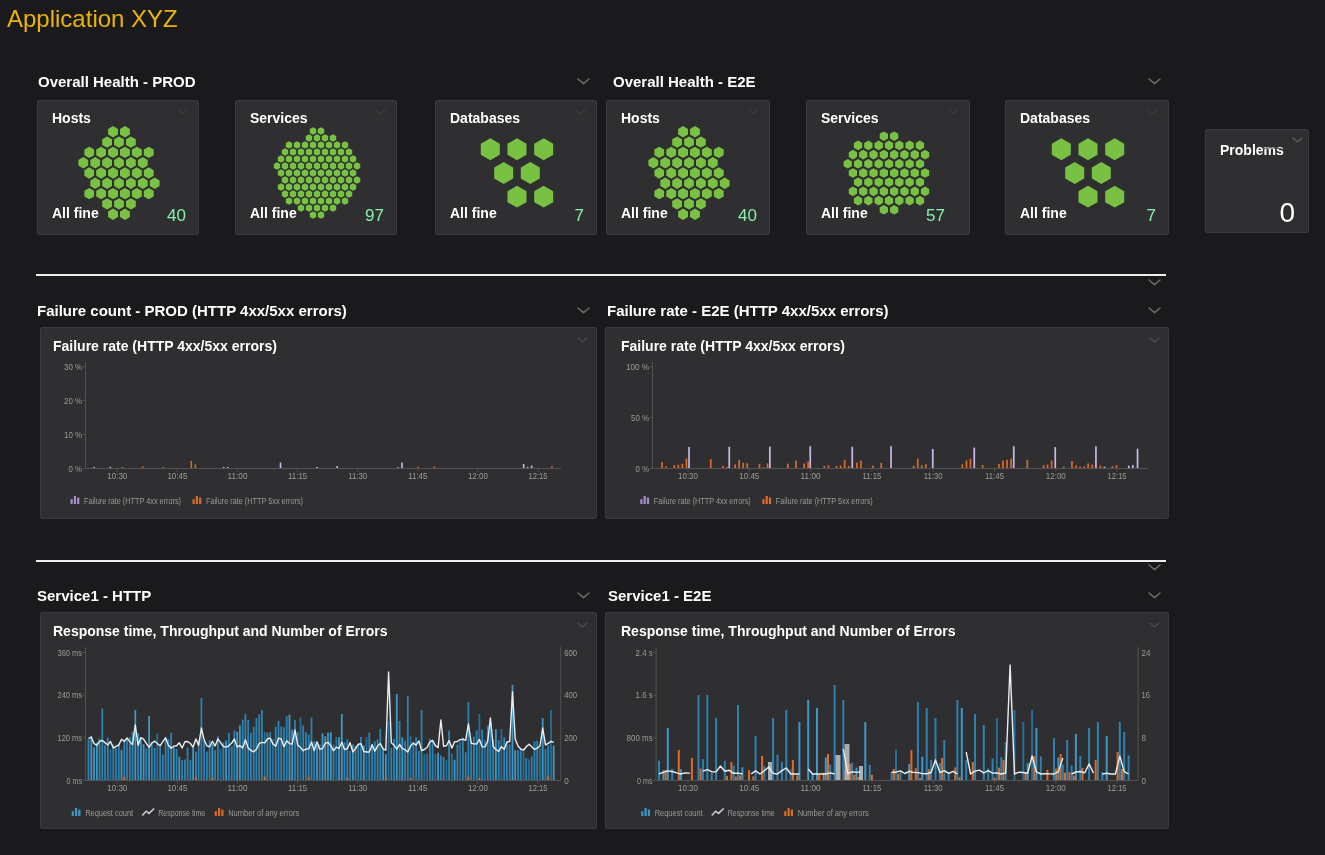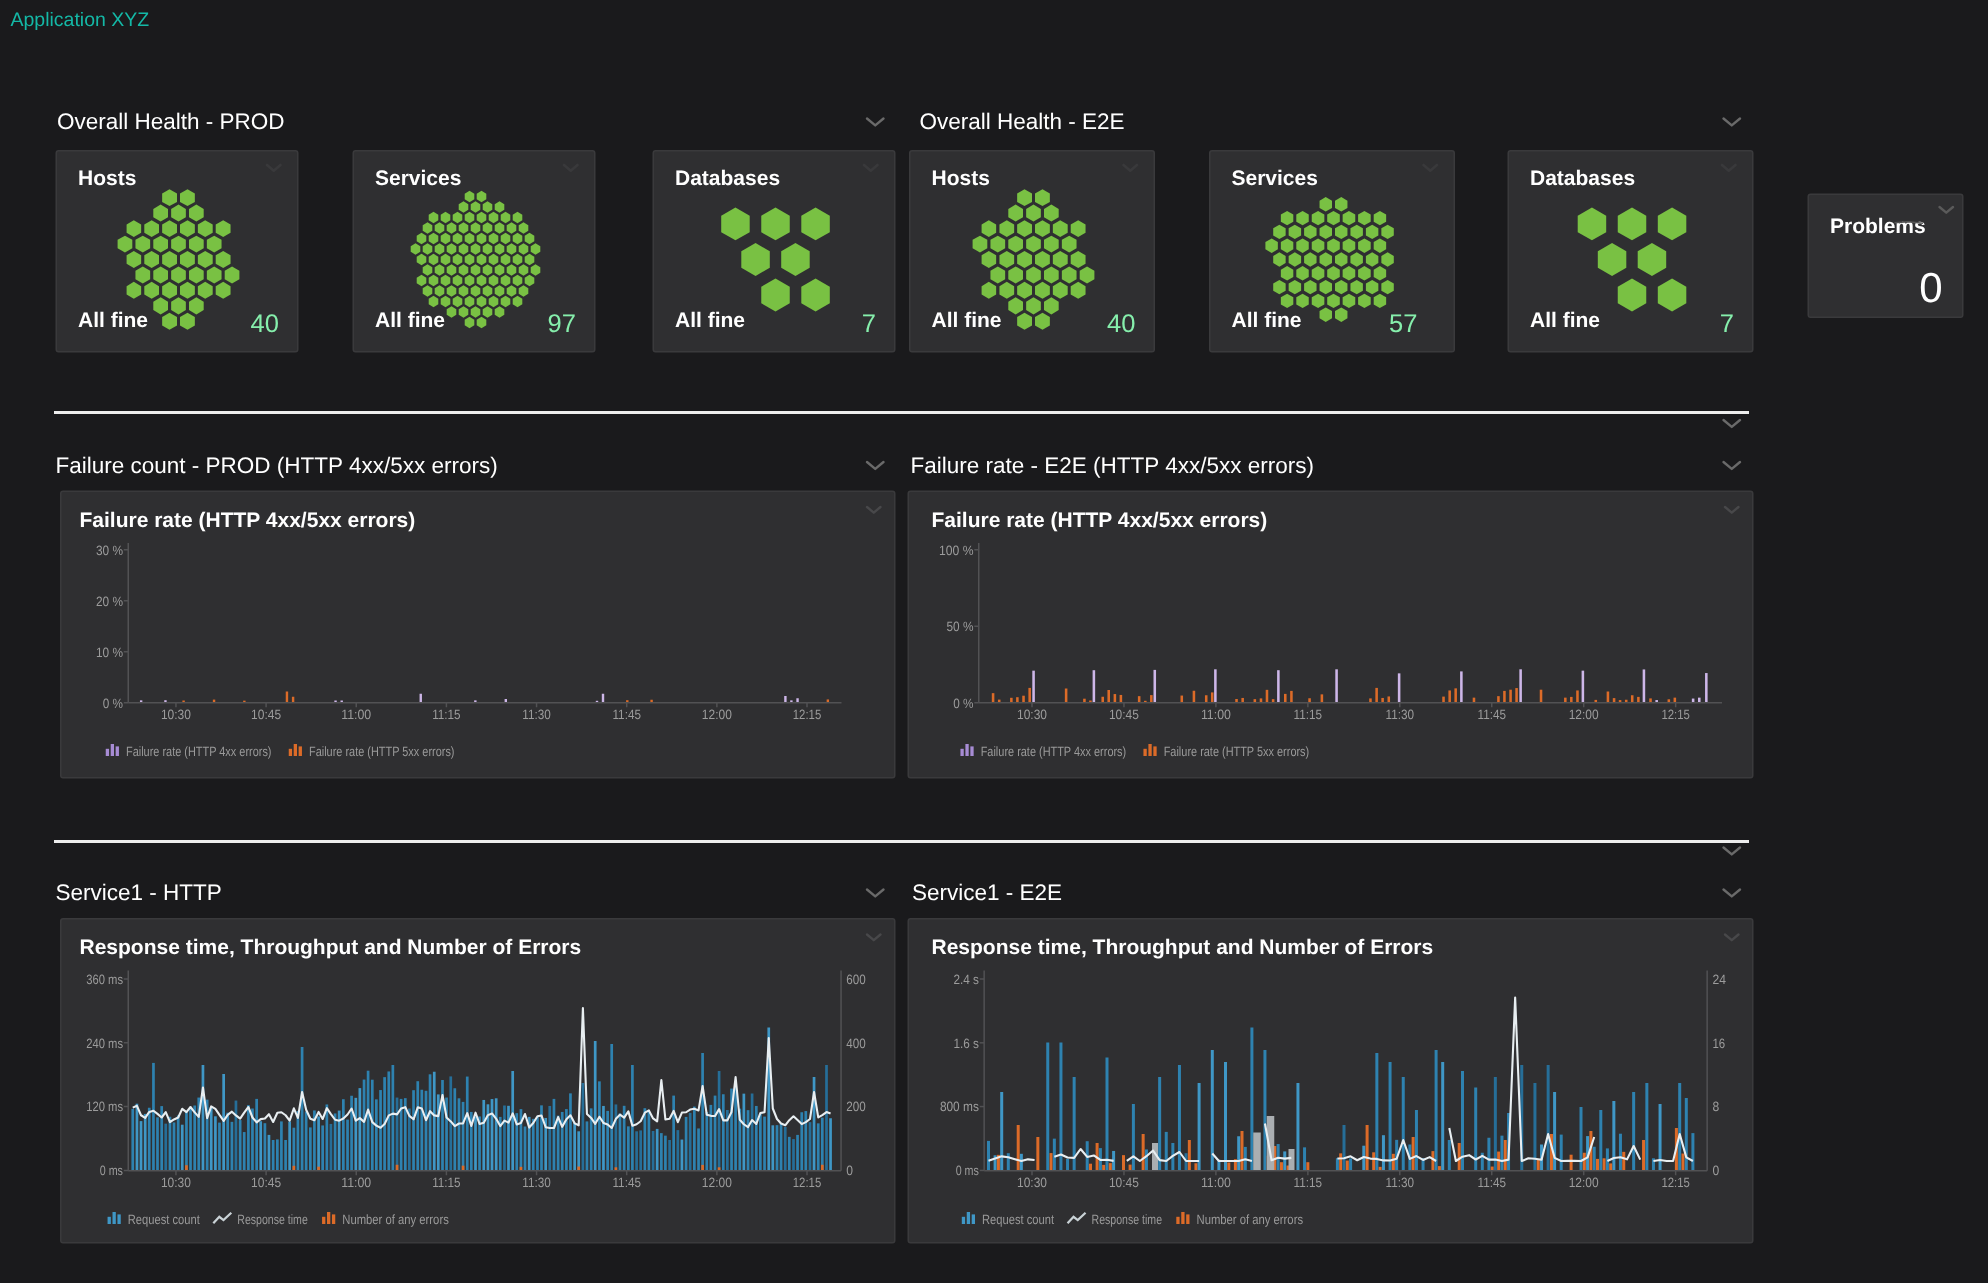--- a/index.html
+++ b/index.html
@@ -1,21 +1,21 @@
 <!DOCTYPE html>
 <html><head><meta charset="utf-8"><style>
 * { margin:0; padding:0; box-sizing:border-box; }
 body { width:1325px; height:855px; background:#1a1a1c; font-family:"Liberation Sans", sans-serif; position:relative; overflow:hidden; }
 .tile { position:absolute; background:#2f2f31; border:1px solid #3a3a3c; border-radius:2px; }
 .tlabel { position:absolute; font-size:14px; font-weight:bold; color:#fff; }
 .tnum { position:absolute; font-size:17px; color:#86efac; }
-.shead { position:absolute; font-size:15px; font-weight:normal; color:#fff; }
+.shead { position:absolute; font-size:15px; font-weight:bold; color:#fff; }
 .sep { position:absolute; height:2px; background:#ededed; }
 </style></head><body>
-<div style="position:absolute;left:7px;top:5px;font-size:13px;color:#14b8a6">Application XYZ</div>
+<div style="position:absolute;left:7px;top:5px;font-size:24px;color:#eab308">Application XYZ</div>
 <div class="shead" style="left:38px;top:73px">Overall Health - PROD</div>
 <div class="shead" style="left:613px;top:73px">Overall Health - E2E</div>
 <svg style="position:absolute;left:577.5px;top:79px;overflow:visible" width="11" height="8">
     <path d="M0 0 L5.5 4.6 L11 0" fill="none" stroke="#6a6a6a" stroke-width="1.6" stroke-linecap="round" stroke-linejoin="round"></path>
   </svg>
 <svg style="position:absolute;left:1148.5px;top:79px;overflow:visible" width="11" height="8">
     <path d="M0 0 L5.5 4.6 L11 0" fill="none" stroke="#6a6a6a" stroke-width="1.6" stroke-linecap="round" stroke-linejoin="round"></path>
   </svg>
 <div class="tile" style="left:37px;top:100px;width:162px;height:135px">
     <svg width="162" height="135" style="position:absolute;left:0;top:0">
@@ -319,21 +319,21 @@
       <path d="M82.0 84.7 L91.5 90.2 L91.5 101.2 L82.0 106.6 L72.5 101.2 L72.5 90.2 Z" fill="#79c143"></path>
       <path d="M108.7 84.7 L118.2 90.2 L118.2 101.2 L108.7 106.6 L99.2 101.2 L99.2 90.2 Z" fill="#79c143"></path>
     </svg>
     <div class="tlabel" style="left:14px;top:9px">Databases</div>
     <svg style="position:absolute;left:141.5px;top:9px;overflow:visible" width="9" height="8">
       <path d="M0 0 L4.5 3.8 L9 0" fill="none" stroke="#39393b" stroke-width="1.8" stroke-linecap="round" stroke-linejoin="round"></path>
     </svg>
     <div class="tlabel" style="left:14px;bottom:13px">All fine</div>
     <div class="tnum" style="right:12px;bottom:8px">7</div>
   </div>
-<div class="tile" style="left:1205px;top:129px;width:104px;height:83px">
+<div class="tile" style="left:1205px;top:129px;width:104px;height:104px">
     <div class="tlabel" style="left:14px;top:12px">Problems</div>
     <svg width="104" height="104" style="position:absolute;left:0;top:0">
       <path d="M57 18.5 L66 17.8 L76 18.8" fill="none" stroke="#555" stroke-width="1"></path>
     </svg>
     <svg style="position:absolute;left:86.5px;top:8px;overflow:visible" width="9" height="8">
       <path d="M0 0 L4.5 3.8 L9 0" fill="none" stroke="#5a5a5a" stroke-width="1.6" stroke-linecap="round" stroke-linejoin="round"></path>
     </svg>
     <div style="position:absolute;right:13px;bottom:3px;font-size:28px;color:#fff">0</div>
   </div>
 <div class="sep" style="left:36px;top:274px;width:1130px"></div>

